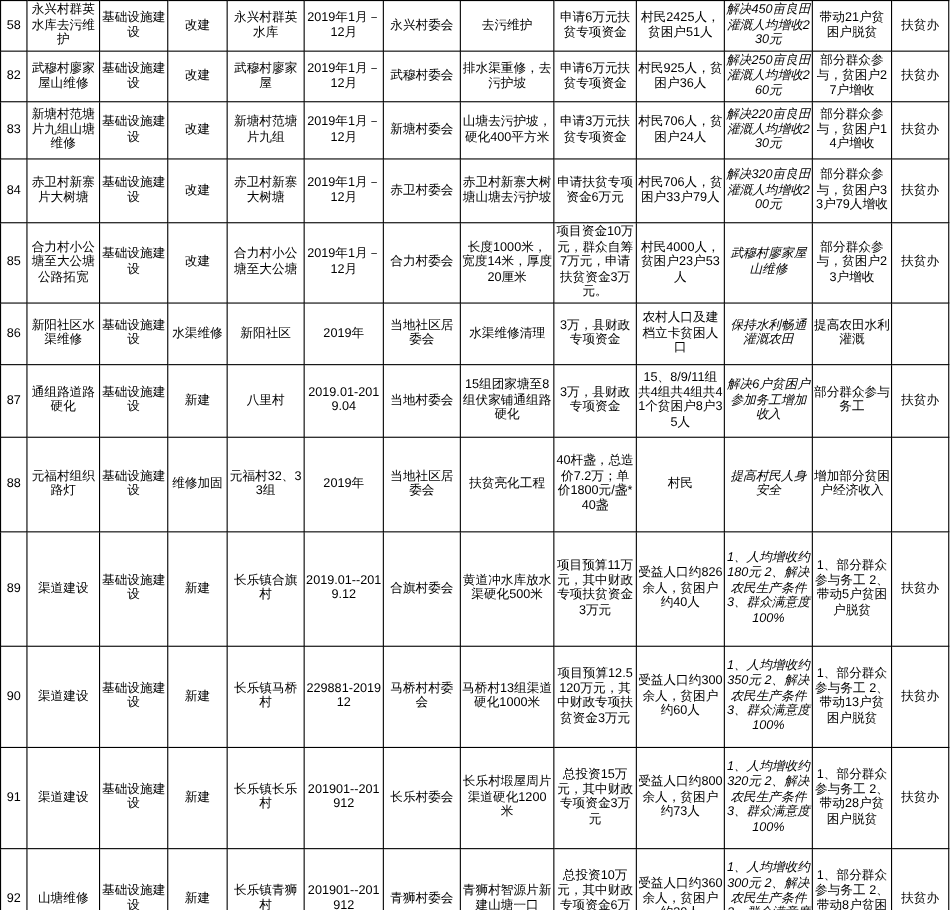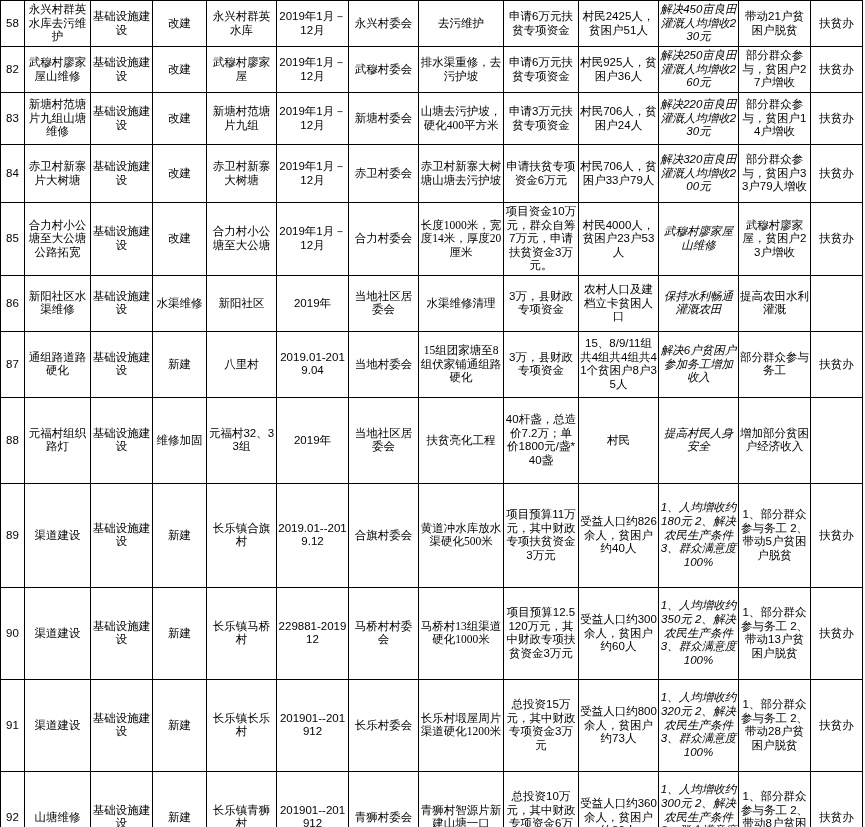--- a/index.html
+++ b/index.html
@@ -32,21 +32,21 @@
     word-break: break-all;
     overflow-wrap: break-word;
   }
   td.c0 { width: 24px; }
   td.c1 { width: 66px; }
   td.c2 { width: 62px; }
   td.c3 { width: 54px; }
   td.c4 { width: 70px; margin-top: 28px; }
   td.c5 { width: 72px; }
   td.c6 { width: 70px; margin-top: 28px; }
-  td.c7 { width: 85px; font-family: Liberation Serif, serif; }
+  td.c7 { width: 85px; }
   td.c8 { width: 75px; margin-top: 21px; }
   td.c9 { width: 80px; }
   td.c10 { width: 80px; font-style: italic; }
   td.c11 { width: 72px; }
   td.c12 { width: 52px; }
 </style>
 </head>
 <body>
 
 <div id="sheet">
@@ -137,21 +137,21 @@
         <td class="c1">合力村小公塘至大公塘公路拓宽</td>
         <td class="c2">基础设施建设</td>
         <td class="c3">改建</td>
         <td class="c4">合力村小公塘至大公塘</td>
         <td class="c5">2019年1月－12月</td>
         <td class="c6">合力村委会</td>
         <td class="c7">长度1000米，宽度14米，厚度20厘米</td>
         <td class="c8">项目资金10万元，群众自筹7万元，申请扶贫资金3万元。</td>
         <td class="c9">村民4000人，贫困户23户53人</td>
         <td class="c10">武穆村廖家屋山维修</td>
-        <td class="c11">武穆村廖家屋，贫困户23户增收</td>
+        <td class="c11">部分群众参与，贫困户23户增收</td>
         <td class="c12">扶贫办</td>
       </tr>
 
       <tr style="height:56px">
         <td class="c0">86</td>
         <td class="c1">新阳社区水渠维修</td>
         <td class="c2">基础设施建设</td>
         <td class="c3">水渠维修</td>
         <td class="c4">新阳社区</td>
         <td class="c5">2019年</td>

